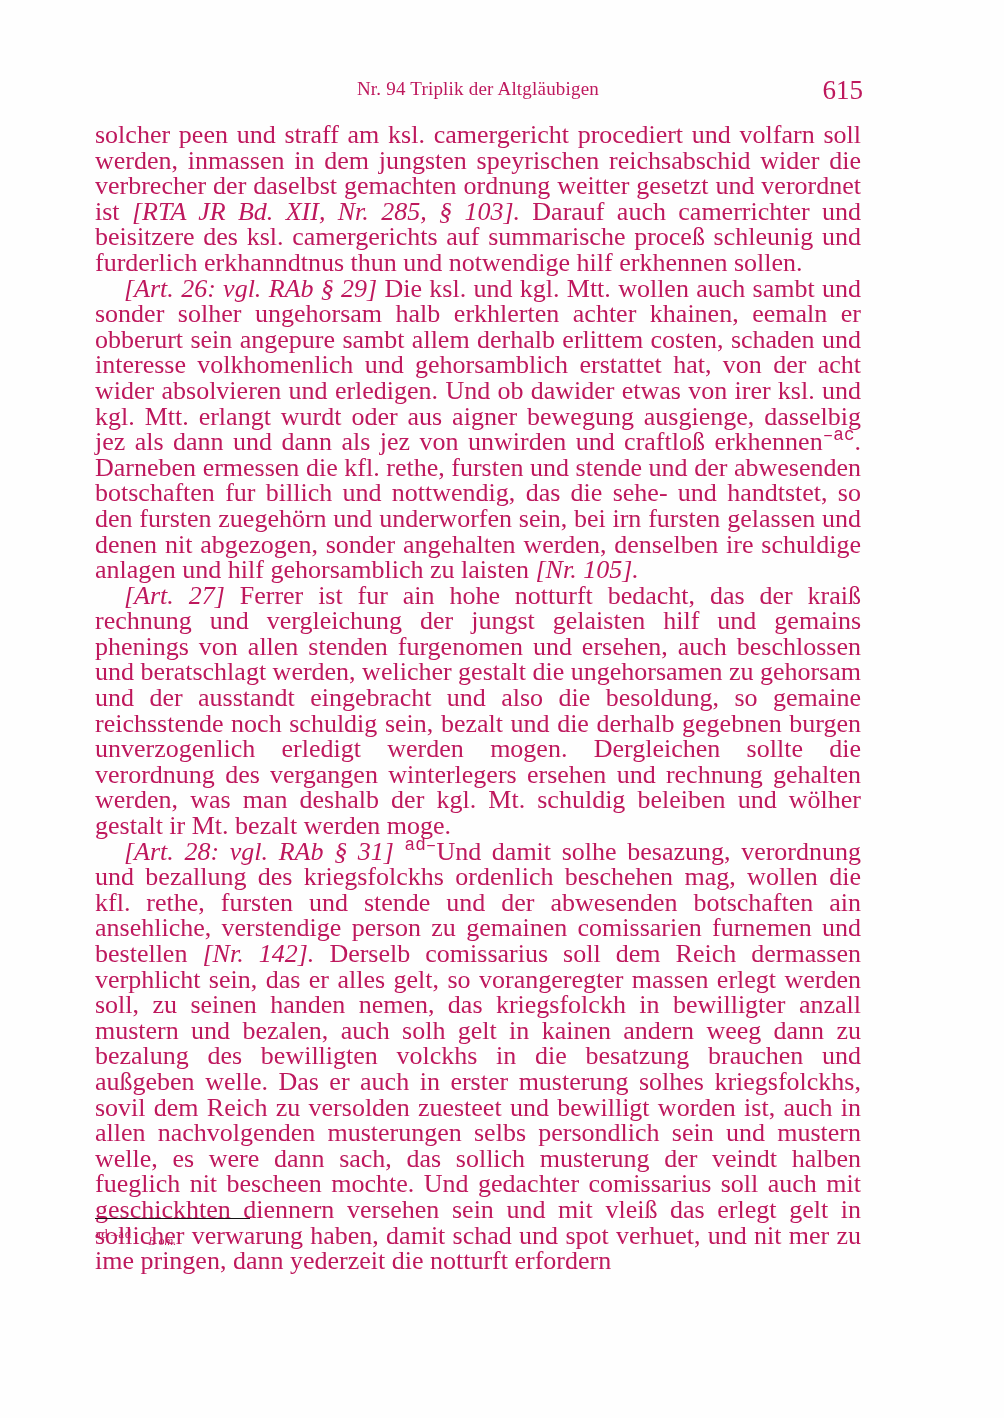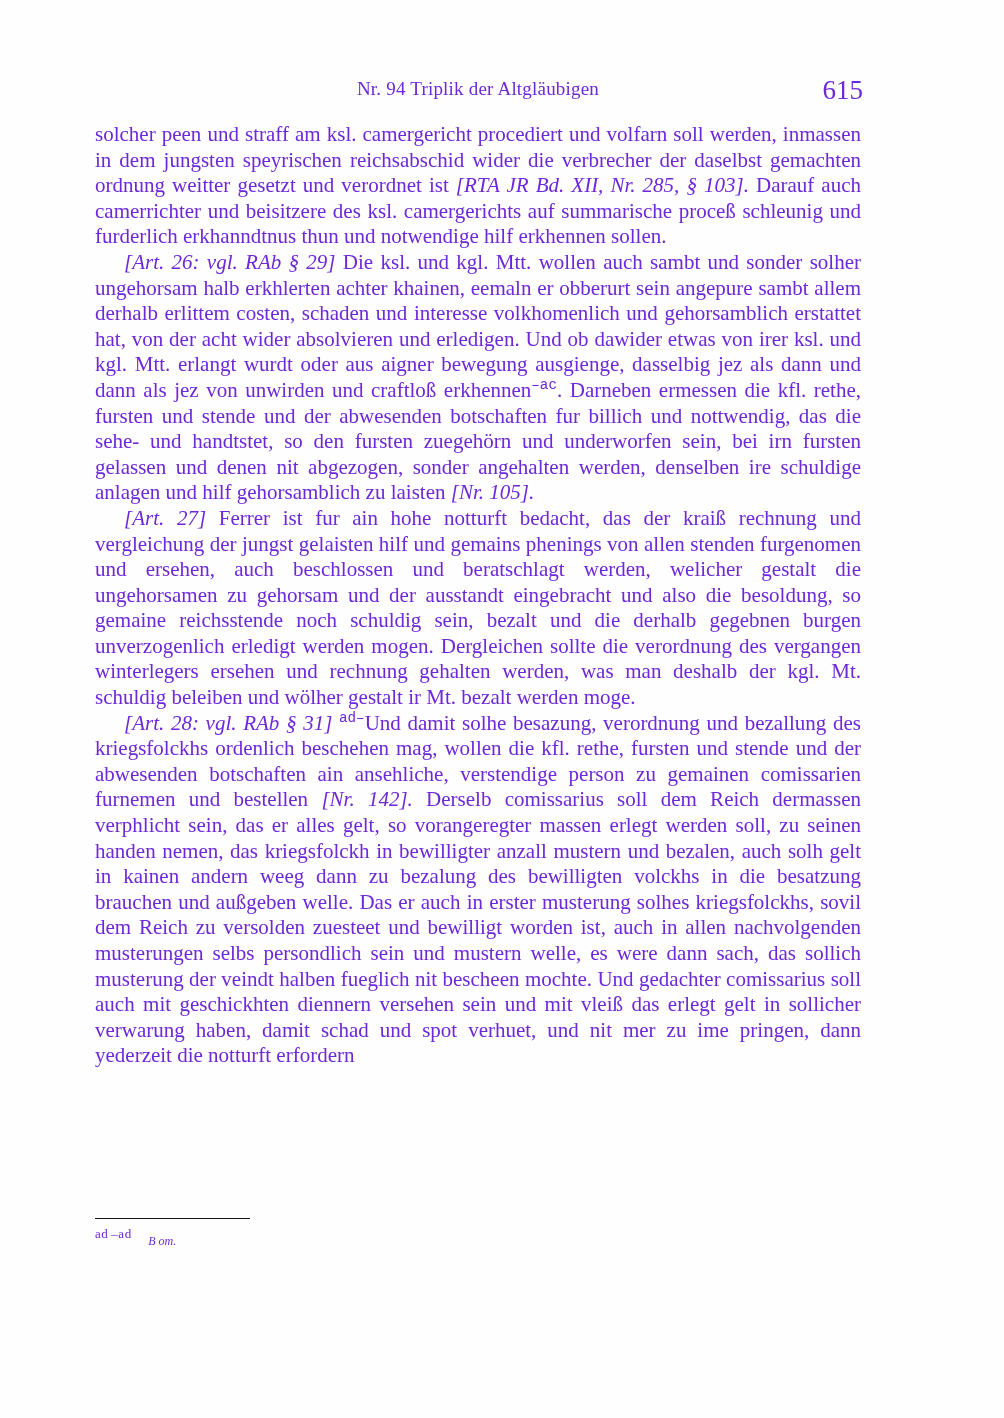--- a/index.html
+++ b/index.html
@@ -3,21 +3,21 @@
 <meta charset="utf-8">
 <style>
   html, body { margin: 0; padding: 0; }
   body { background: #e8e8e8; }
   .page {
     position: relative;
     width: 1004px;
     height: 1418px;
     margin: 0 auto;
     background: #fefefe;
-    color: #6d28d9;
+    color: #be185d;
     font-family: "Liberation Serif", "DejaVu Serif", serif;
     overflow: hidden;
   }
   .text-column {
     position: absolute;
     left: 95px;
     top: 78px;
     width: 766px;
   }
   .page-header {
@@ -34,21 +34,21 @@
     text-align: center;
     letter-spacing: 0.2px;
   }
   .page-header .page-number {
     position: absolute;
     right: -2px;
     top: -3px;
     font-size: 27px;
   }
   .body-text {
-    font-size: 21px;
+    font-size: 26px;
     line-height: 25.6px;
   }
   .para {
     text-align: justify;
     margin: 0;
   }
   .para.indent { text-indent: 29px; }
   .it { font-style: italic; }
   sup.sup {
     font-size: 0.68em;

